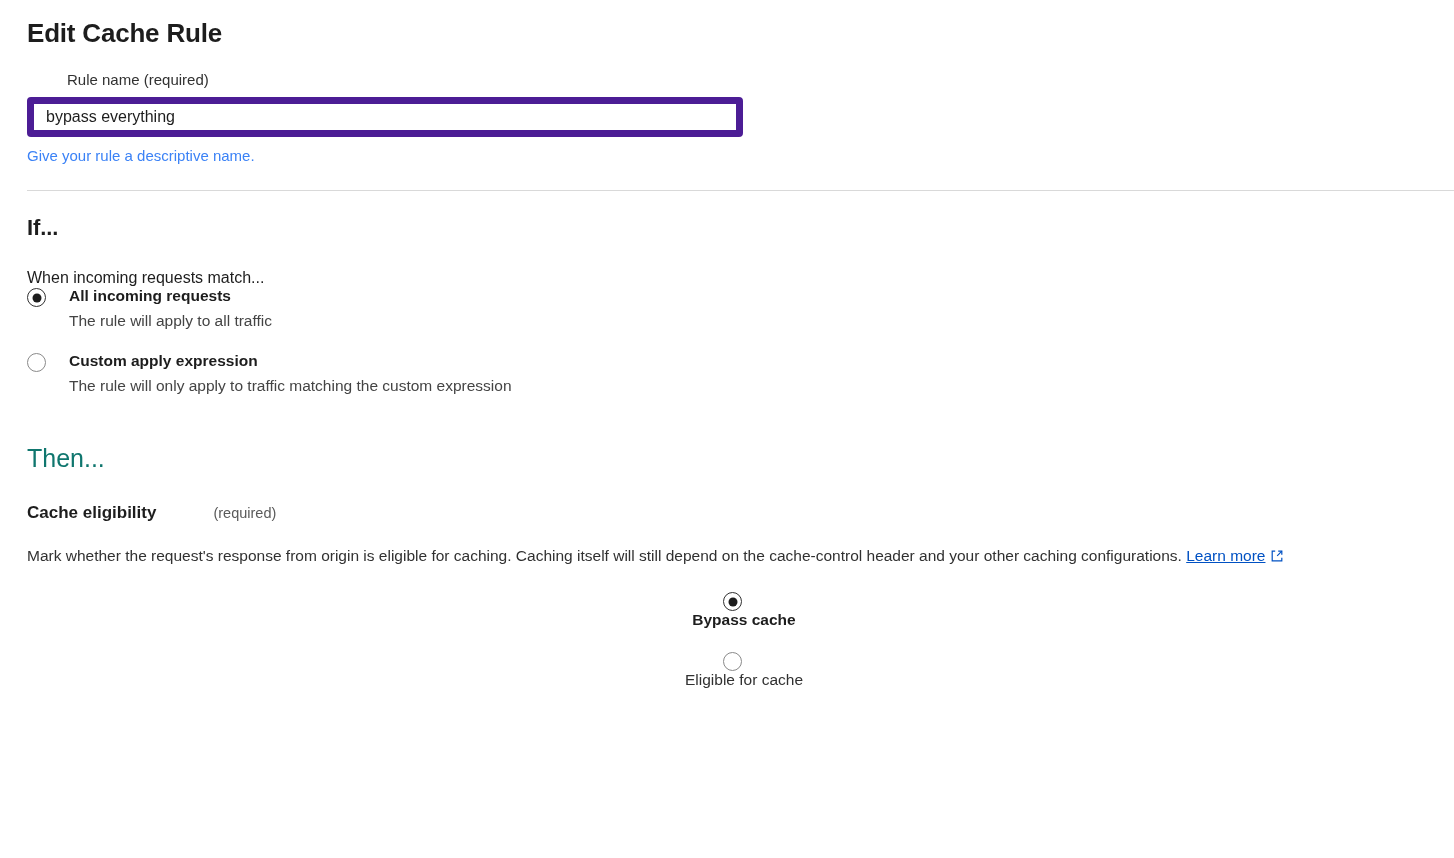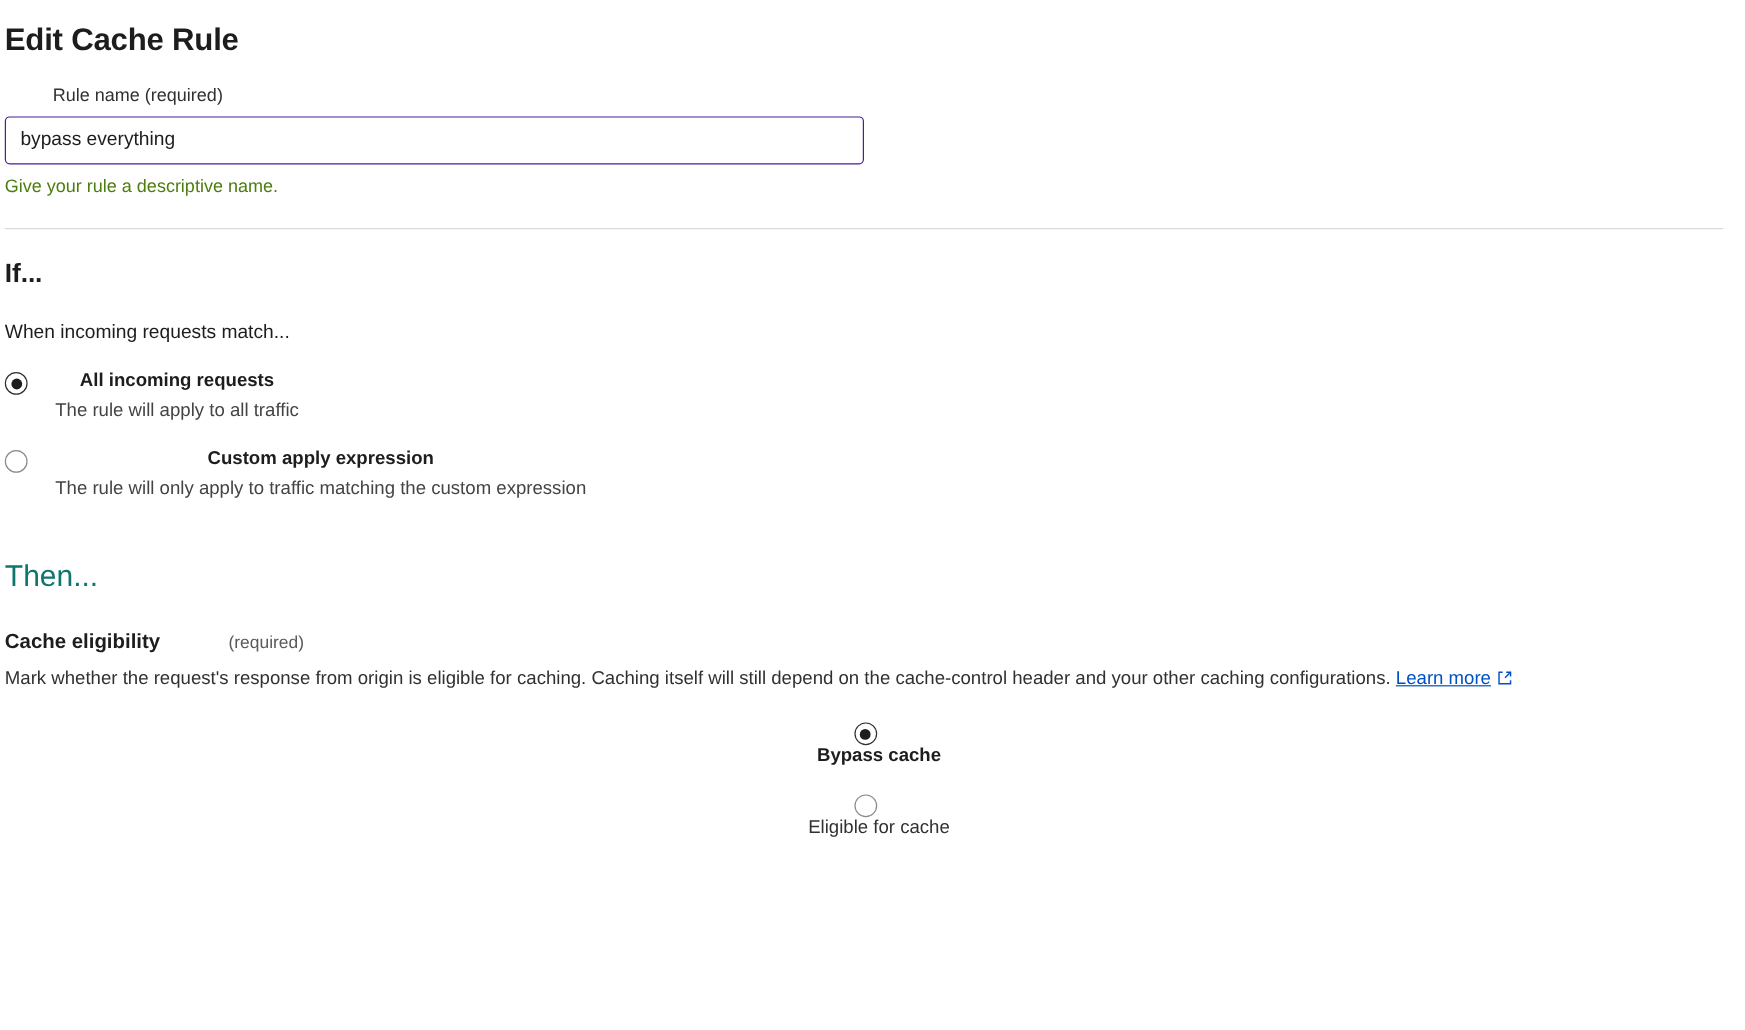--- a/index.html
+++ b/index.html
@@ -9,51 +9,51 @@
     background: #ffffff;
   }
   body {
     width: 1454px;
     height: 858px;
     font-family: "Liberation Sans", sans-serif;
     color: #313131;
     overflow: hidden;
   }
   .page {
-    padding: 18px 16px 0 4px;
+    padding: 18px 16px 0 27px;
     width: 1454px;
   }
   .page-title {
     font-size: 26px;
     font-weight: bold;
     color: #1d1d1d;
     letter-spacing: -0.2px;
     margin: 0 0 22px 0;
   }
   .field-label {
     font-size: 15px;
     color: #313131;
     margin-bottom: 9px;
     margin-left: 40px;
   }
   .text-input {
     width: 716px;
     height: 40px;
-    border: 1px solid #4c1d95;
+    border: 7px solid #4c1d95;
     border-radius: 4px;
     padding: 0 12px;
     font-size: 16px;
     font-family: "Liberation Sans", sans-serif;
     color: #1d1d1d;
     background: #fff;
     outline: none;
   }
   .helper-text {
     font-size: 15px;
-    color: #4d7c0f;
+    color: #3b82f6;
     margin-top: 10px;
   }
   .divider {
     border: none;
     border-top: 1px solid #d9d9d9;
     margin: 26px 0 0 0;
     width: 1432px;
   }
   .section-heading {
     font-size: 22px;
@@ -62,22 +62,20 @@
     margin: 24px 0 0 0;
     letter-spacing: -0.1px;
   }
   .sub-heading {
     font-size: 16px;
     font-weight: normal;
     color: #1d1d1d;
     margin: 28px 0 0 0;
   }
   .radio-group {
-    margin-top: 22px;
-    text-align: center;
   }
   .radio-row {
     display: flex;
     align-items: flex-start;
     margin-bottom: 22px;
   }
   .radio-row:last-child { margin-bottom: 0; }
   .radio {
     width: 19px;
     height: 19px;
@@ -141,21 +139,21 @@
   }
   .eligibility-required {
     font-size: 14.5px;
     color: #5a5a5a;
     margin-left: 9px;
   }
   .desc-paragraph {
     font-size: 15.5px;
     color: #313131;
     line-height: 1.45;
-    margin-top: 10px;
+    margin-top: 22px;
     max-width: 1420px;
   }
   .link {
     color: #0051c3;
     text-decoration: underline;
     cursor: pointer;
   }
   .ext-icon {
     display: inline-block;
     vertical-align: -2px;

